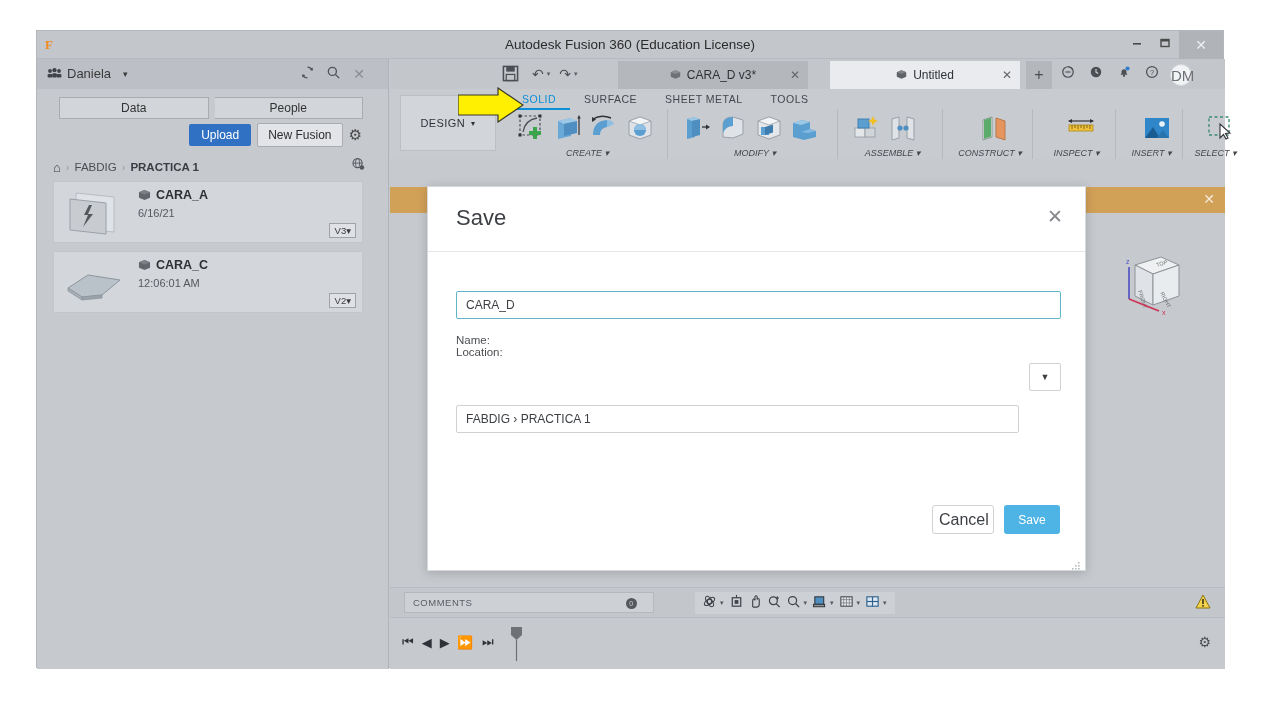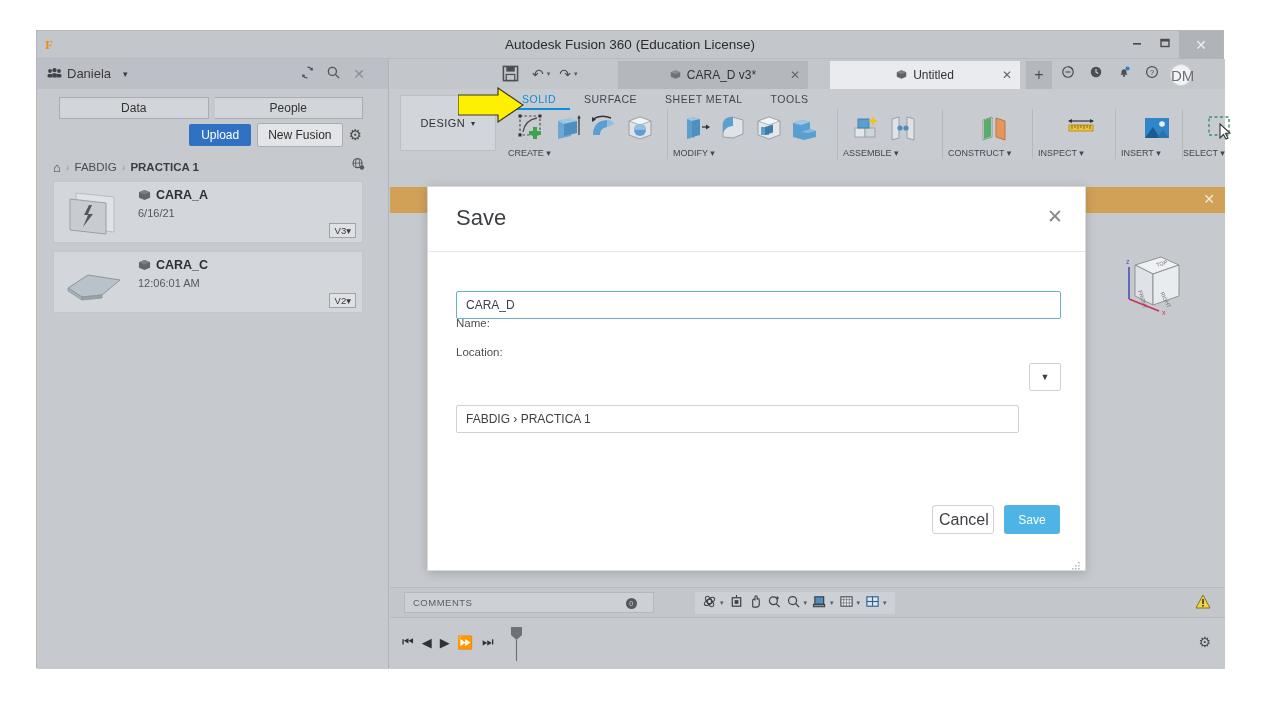--- a/index.html
+++ b/index.html
@@ -218,21 +218,21 @@
   }
   .ribbon-tab.active { color: #0a8fd8; border-bottom: 2px solid #0a8fd8; }
   .ribbon-panel {
     position: absolute; top: 20px; height: 50px;
     display: flex; align-items: flex-start;
     border-right: 1px solid #b6b9be;
     padding: 0 6px;
   }
   .ribbon-panel .label {
     position: absolute; bottom: 1px; left: 0; width: 100%;
-    text-align: left; font-size: 9px; color: #44474c;
+    text-align: center; font-size: 9px; color: #44474c; font-style: italic;
   }
   .ricon { width: 34px; height: 34px; margin: 2px 1px 0 1px; }
 
   
   #notif-bar {
     position: absolute; left: 0; top: 128px; width: 100%; height: 26px;
     background: #d2a158;
   }
   #notif-close {
     position: absolute; right: 10px; top: 4px;
@@ -317,21 +317,21 @@
     font-size: 22px; color: #3c3f44; font-weight: normal;
   }
   #dialog-close {
     position: absolute; right: 22px; top: 20px;
     font-size: 19px; color: #87898e; line-height: 1;
   }
   .field-label {
     position: absolute; left: 28px;
     font-size: 11.5px; color: #4b4e53;
   }
-  #name-label { top: 83px; margin-top: 47px; }
+  #name-label { top: 100px; margin-top: 47px; }
   #location-label { top: 159px; }
   #name-input {
     position: absolute; left: 28px; top: 104px;
     width: 605px; height: 28px;
     border: 1px solid #62b5c9; border-radius: 2px;
     background: #fff; color: #3c3f44; font-size: 12px;
     padding: 0 9px; outline: none;
     font-family: "Liberation Sans", sans-serif;
   }
   #location-input {

